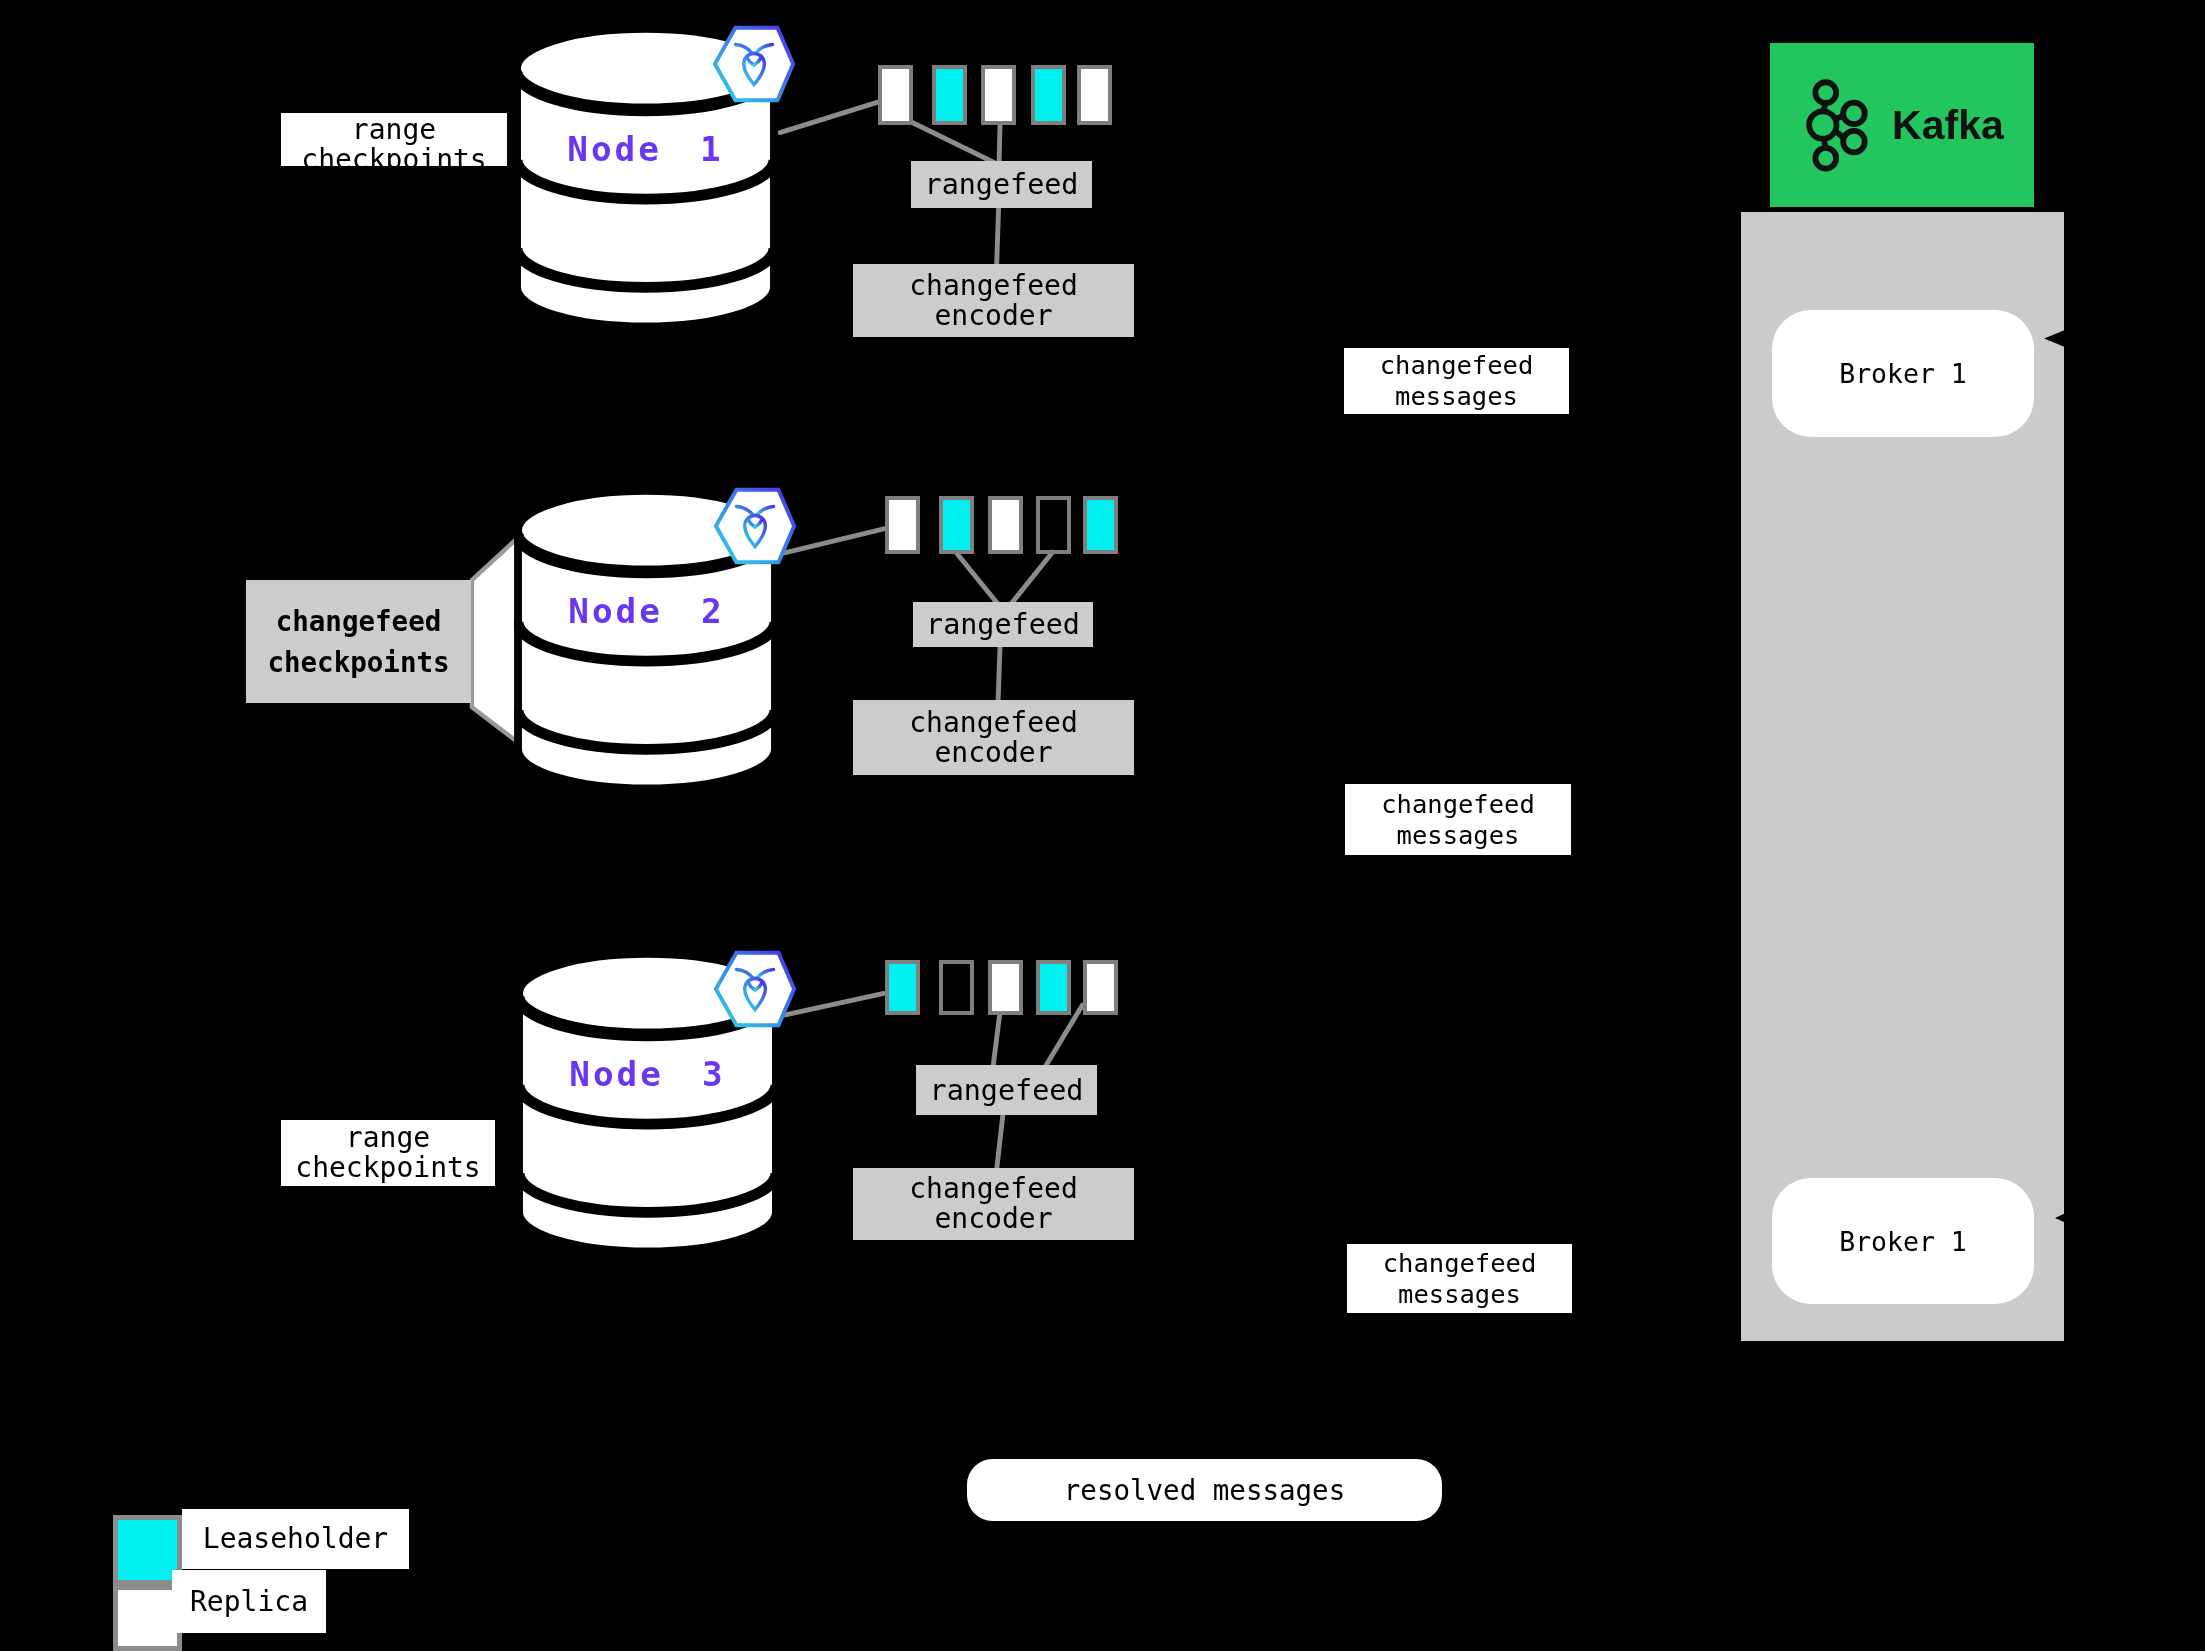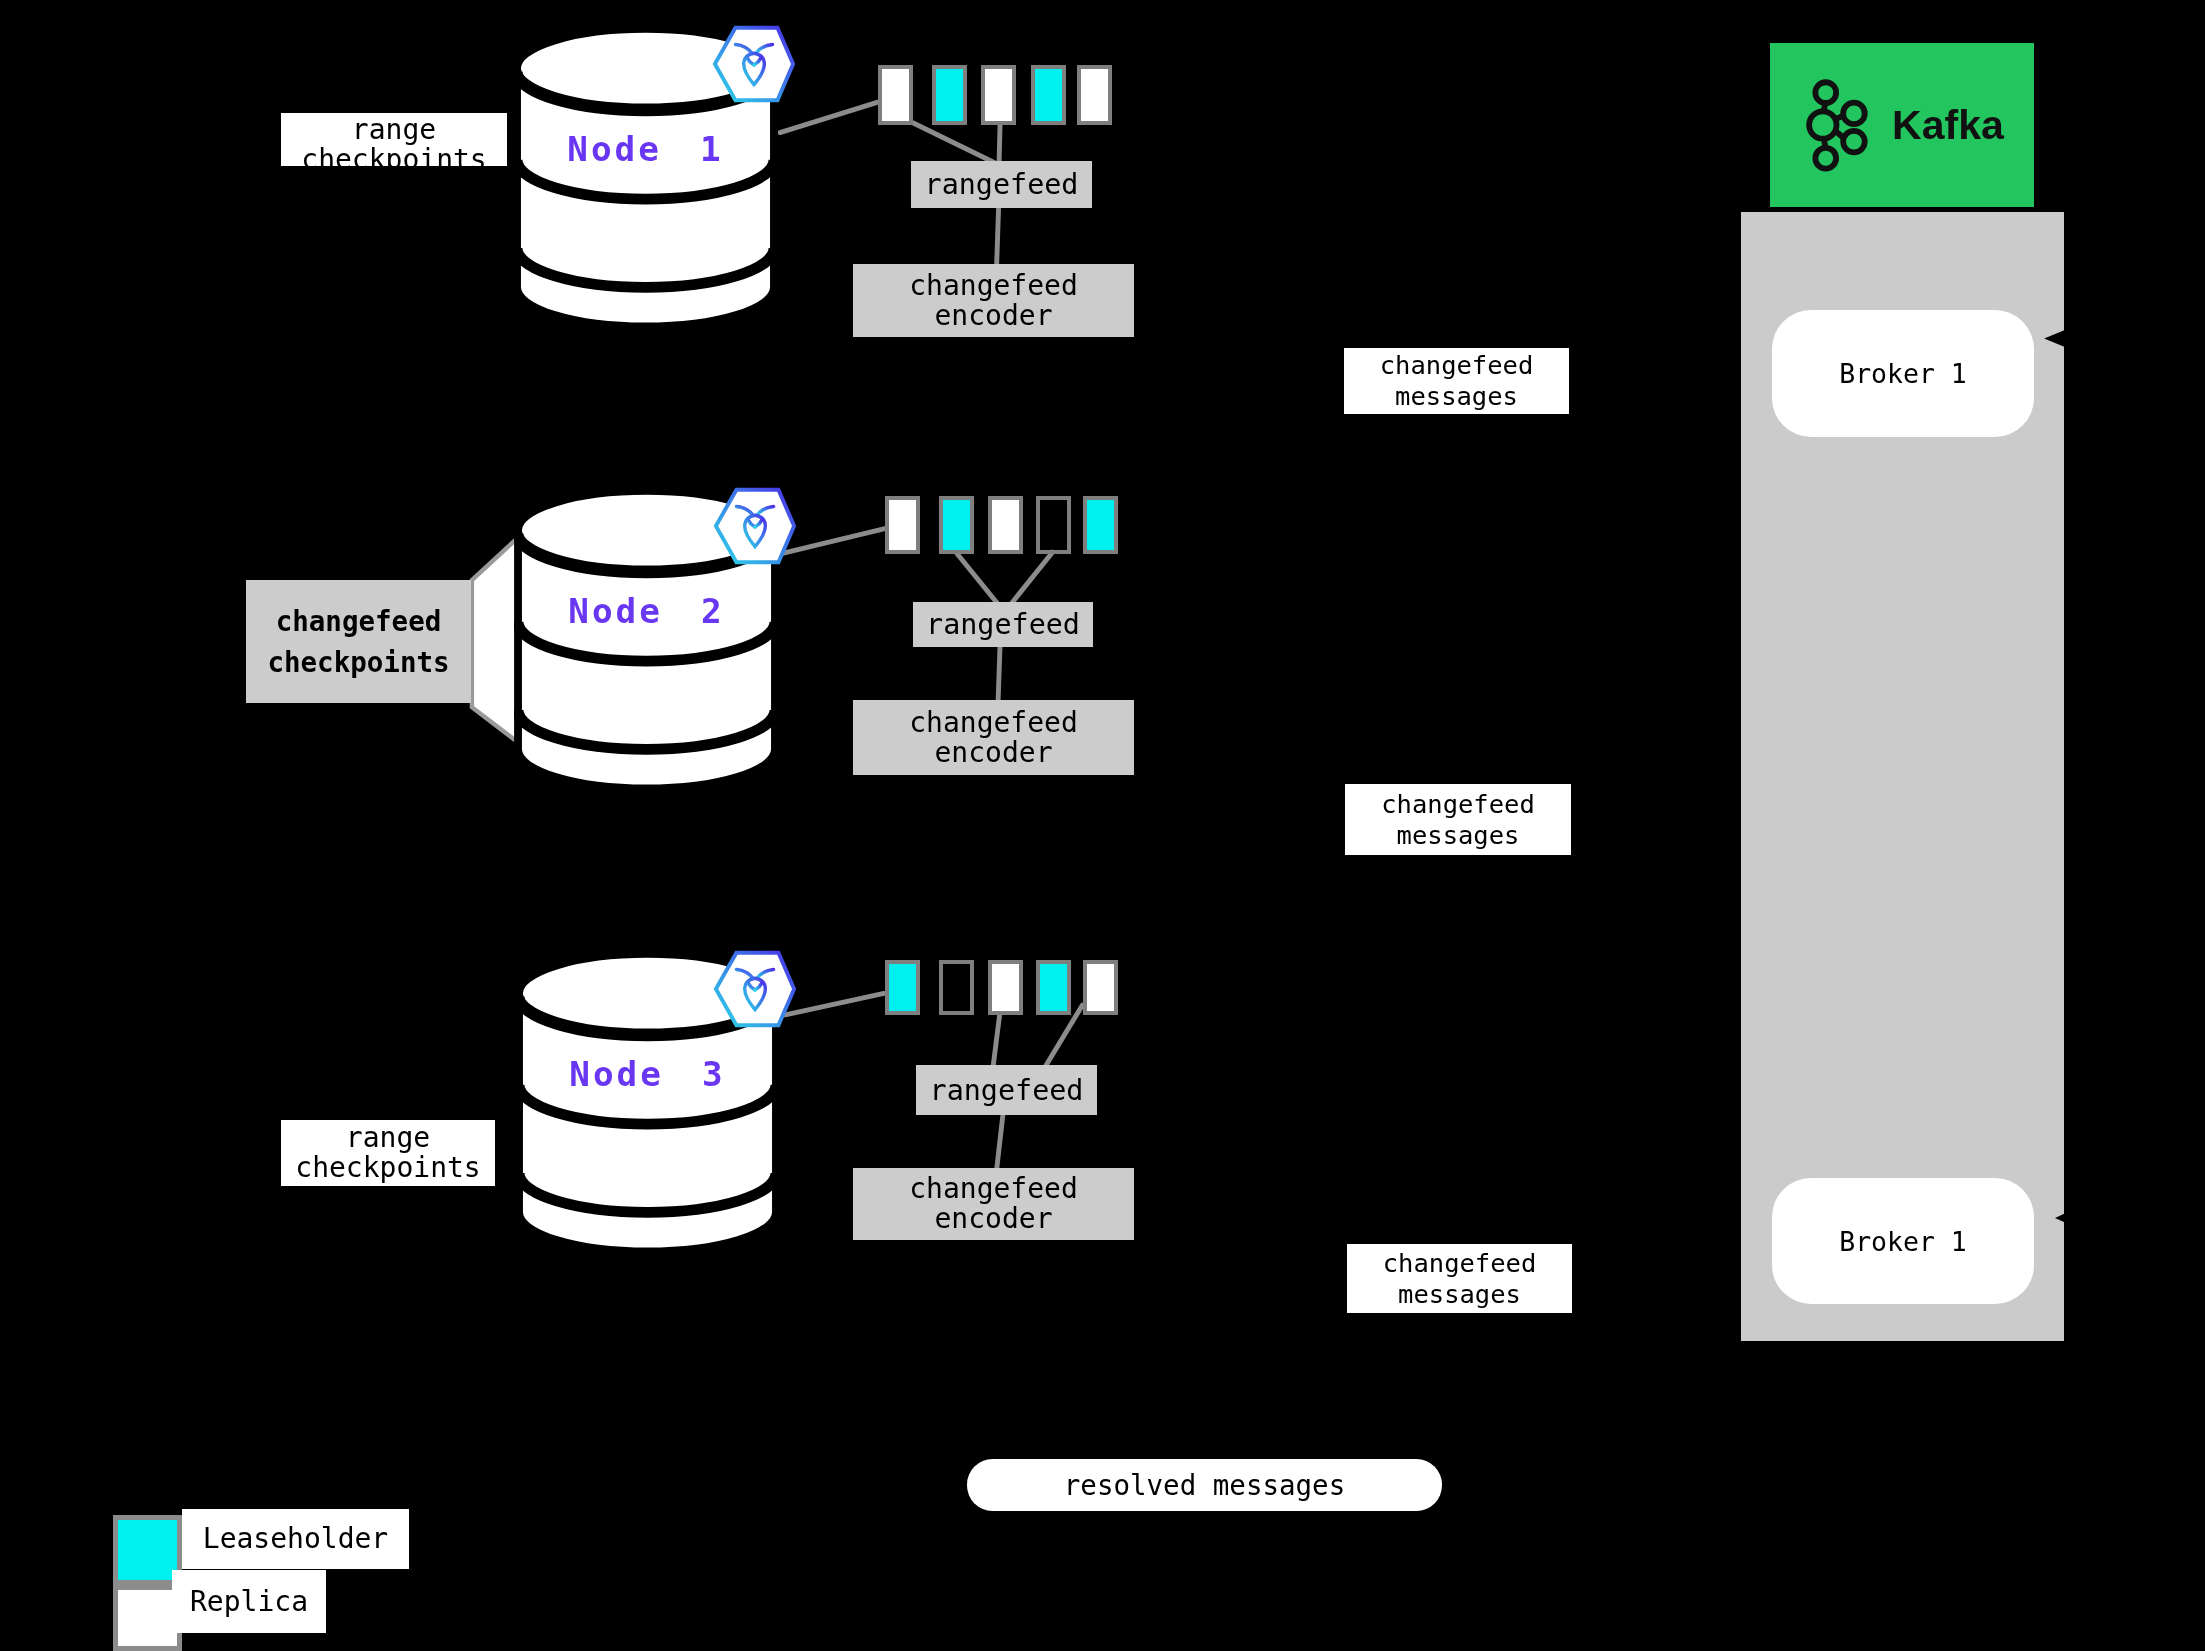--- a/index.html
+++ b/index.html
@@ -174,21 +174,21 @@
   <div class="gbox bold" style="left:246px;top:580px;width:225px;height:123px;font-size:27.5px;line-height:41px">
     <span>changefeed</span>
     <span>checkpoints</span>
   </div>
 
   <div class="wbox f54" style="left:281px;top:1120px;width:214px;height:66px">
     <span>range</span>
     <span>checkpoints</span>
   </div>
 
-  <div class="wbox" style="left:967px;top:1459px;width:475px;height:52px;border-radius:25.5px;font-size:27.5px">resolved messages</div>
+  <div class="wbox" style="left:967px;top:1459px;width:475px;height:62px;border-radius:25.5px;font-size:27.5px">resolved messages</div>
 
   <div class="abs" style="left:1770px;top:43px;width:264px;height:164px;background:#22c55e;display:flex;align-items:center;justify-content:center;gap:8.8px">
     <svg width="83" height="118" viewBox="0 0 200 240">
       <g stroke="#111" stroke-width="14" fill="none">
         <circle cx="62" cy="42" r="25"></circle>
         <circle cx="55" cy="120" r="33"></circle>
         <circle cx="130" cy="92" r="26"></circle>
         <circle cx="130" cy="160" r="26"></circle>
         <circle cx="62" cy="200" r="25"></circle>
         <line x1="61" y1="67" x2="57" y2="87"></line>

